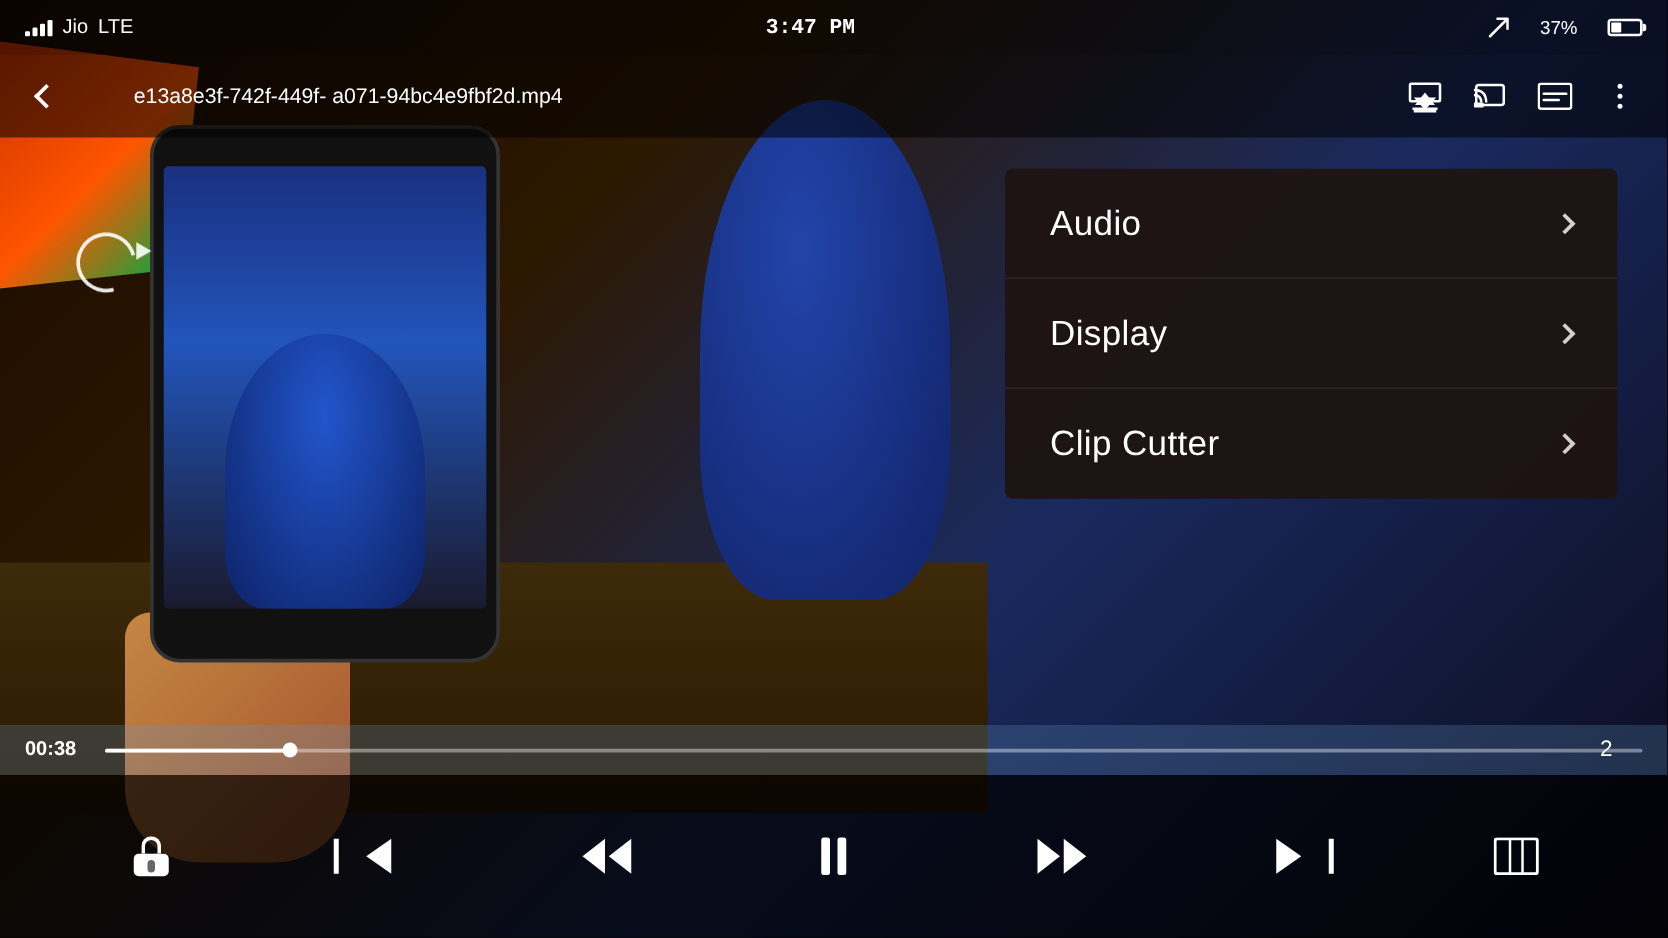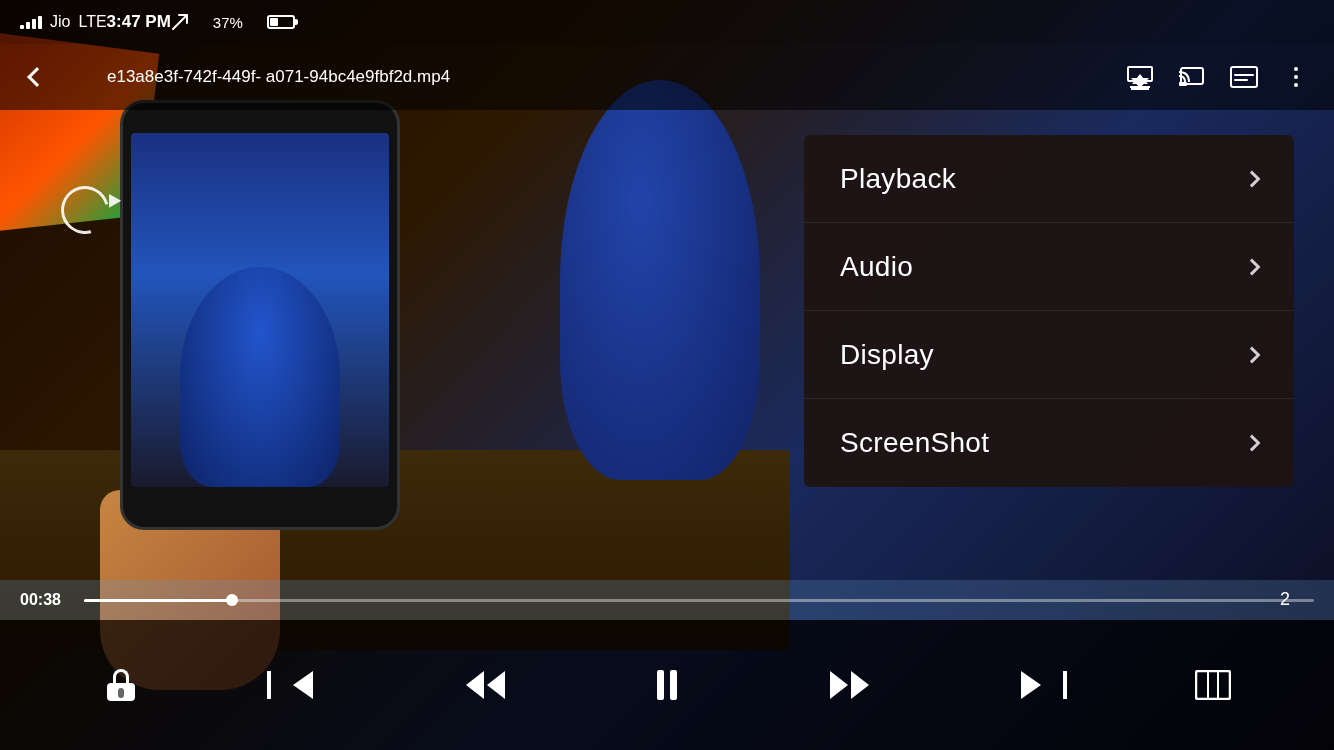--- a/index.html
+++ b/index.html
@@ -14,29 +14,29 @@
     }
 
     
     #status-bar {
       position: absolute;
       top: 0; left: 0; right: 0;
       height: 44px;
       background: rgba(0,0,0,0.6);
       display: flex;
       align-items: center;
-      justify-content: flex-start;
+      justify-content: space-between;
       padding: 0 20px;
       z-index: 100;
       color: white;
       font-size: 16px;
       font-weight: 500;
     }
     .status-left { display: flex; align-items: center; gap: 8px; }
-    .status-center { font-size: 17px; font-weight: 600; }
+    .status-center { font-size: 17px; font-weight: 600; font-family: Liberation Mono, monospace; }
     .status-right { display: flex; align-items: center; gap: 24px; font-size: 15px; }
 
     
     .signal-bars { display: flex; align-items: flex-end; gap: 2px; }
     .signal-bars span {
       width: 4px;
       background: white;
       border-radius: 1px;
     }
     .signal-bars span:nth-child(1) { height: 4px; }
@@ -641,29 +641,25 @@
   <div class="ctrl-btn">
     <svg width="36" height="30" viewBox="0 0 36 30" fill="none">
       <rect x="1" y="1" width="34" height="28" rx="2" stroke="white" stroke-width="2.5"></rect>
       <line x1="13" y1="1" x2="13" y2="29" stroke="white" stroke-width="2"></line>
       <line x1="23" y1="1" x2="23" y2="29" stroke="white" stroke-width="2"></line>
     </svg>
   </div>
 </div>
 
 <div id="context-menu">
-<div class="menu-item">
-      <span class="menu-item-label">Playback</span>
-      <div class="menu-chevron"></div>
-    </div>
     <div class="menu-item">
       <span class="menu-item-label">Audio</span>
       <div class="menu-chevron"></div>
     </div>
     <div class="menu-item">
       <span class="menu-item-label">Display</span>
       <div class="menu-chevron"></div>
     </div>
     <div class="menu-item">
-      <span class="menu-item-label">ScreenShot</span>
+      <span class="menu-item-label">Clip Cutter</span>
       <div class="menu-chevron"></div>
     </div>
   </div>
 
 </body></html>

